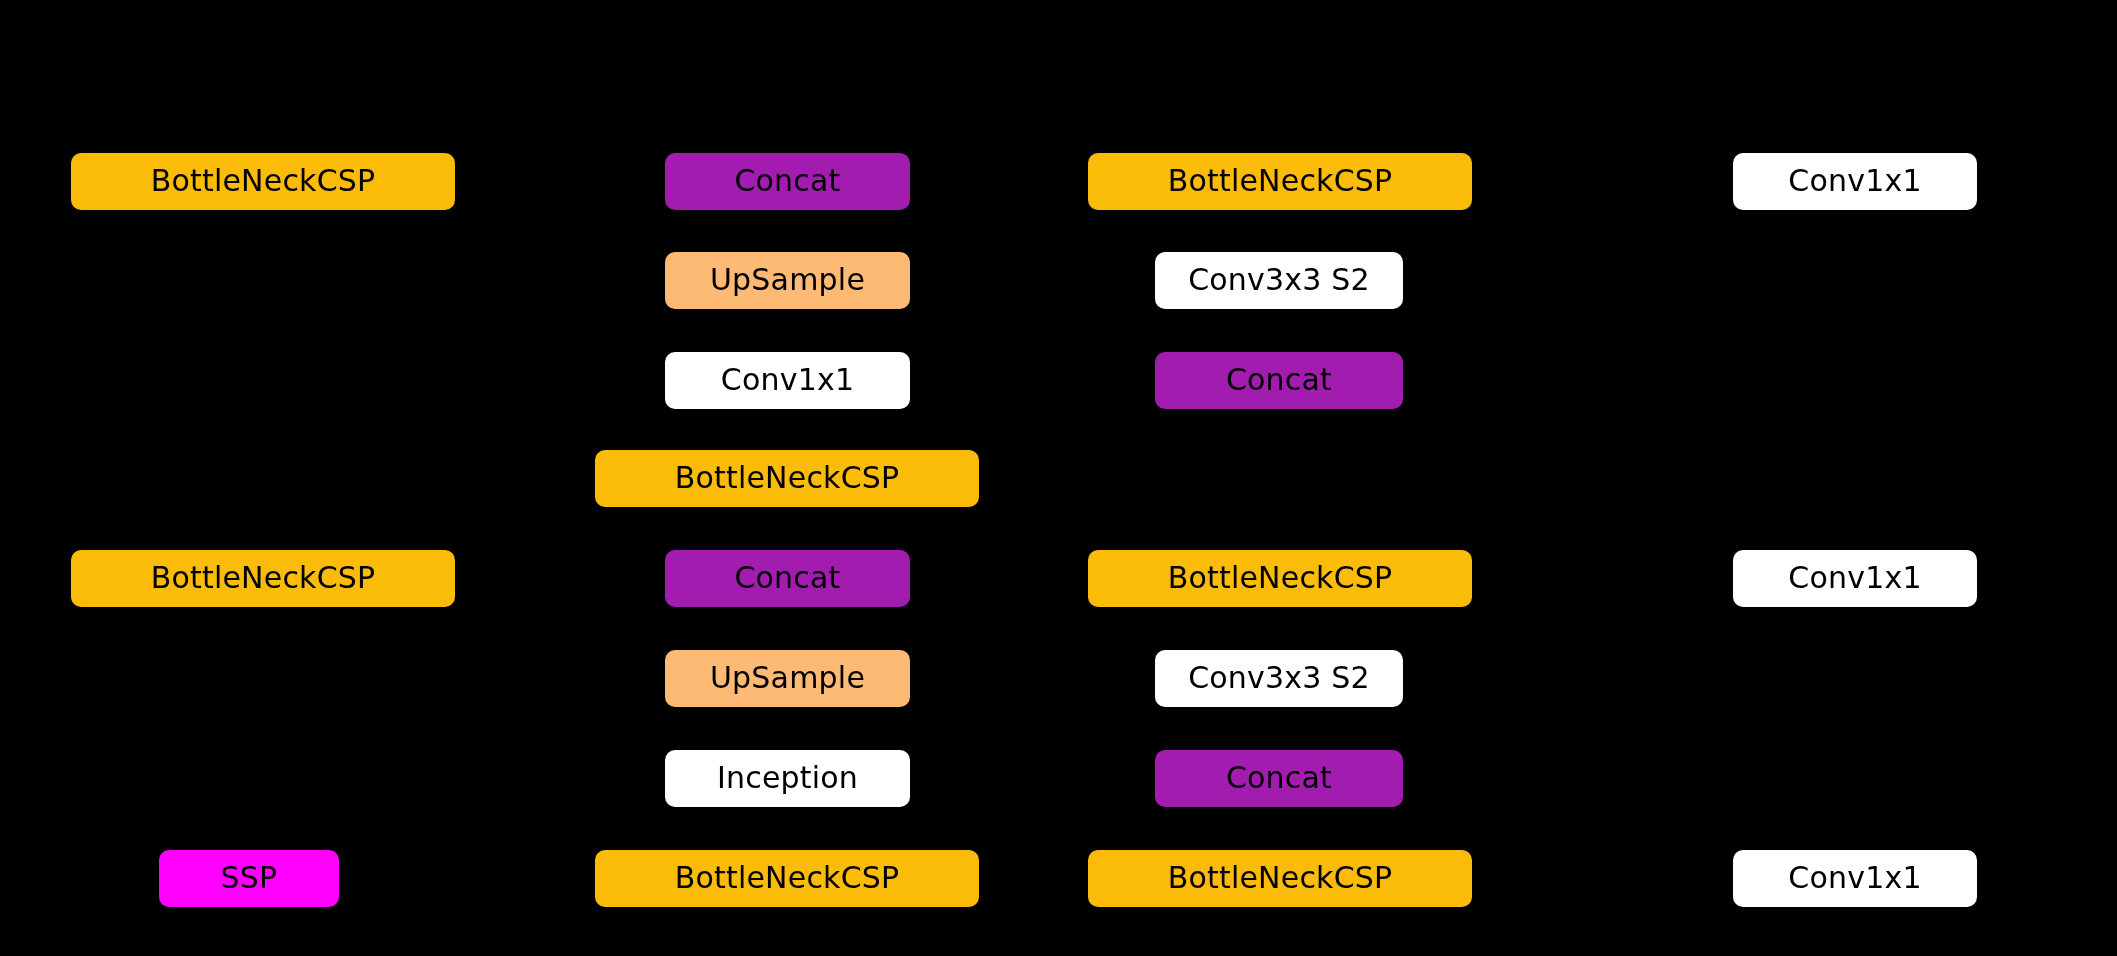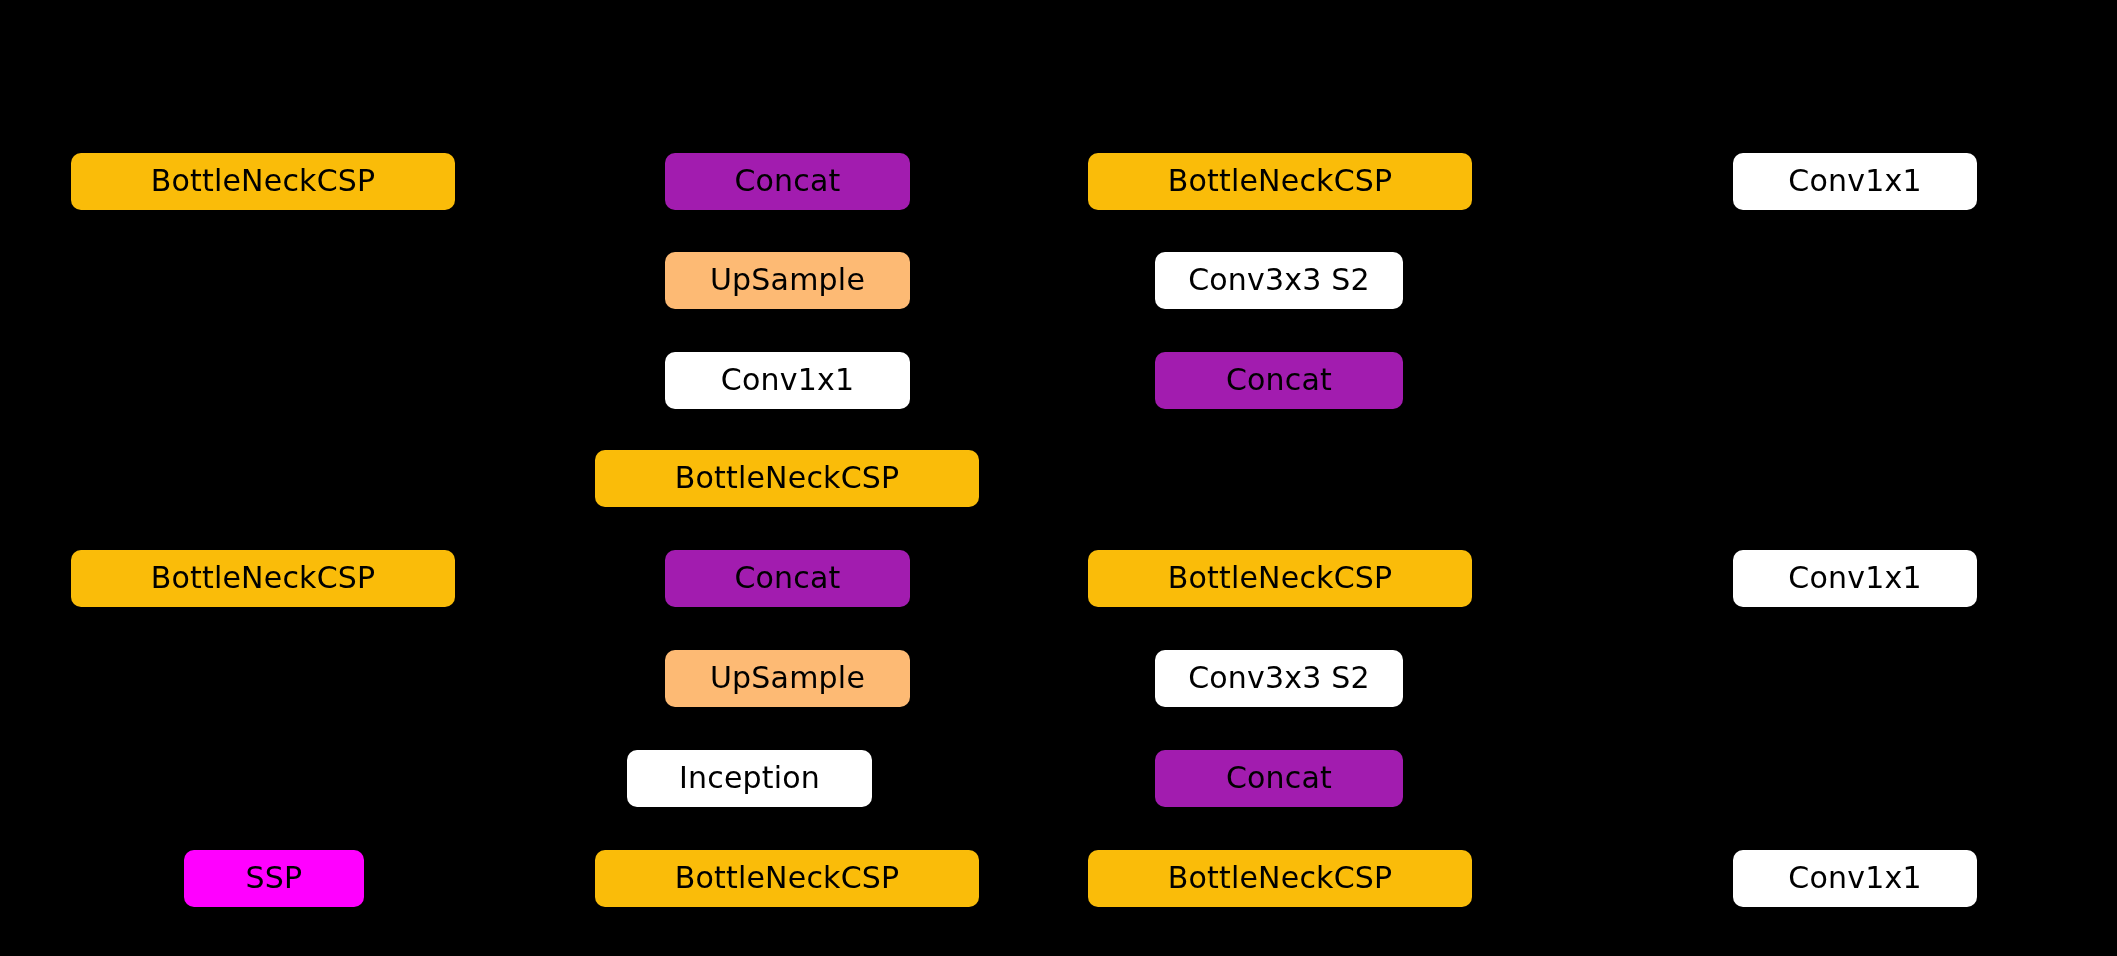--- a/index.html
+++ b/index.html
@@ -43,42 +43,42 @@
 </head>
 <body>
 
 <div id="canvas" style="background: rgb(0, 0, 0);">
     <div class="node c-bottleneckcsp" style="left: 71px; top: 153px; width: 384px; height: 57px; color: rgb(0, 0, 0);">
       <span class="node-label">BottleNeckCSP</span>
     </div>
     <div class="node c-bottleneckcsp" style="left: 71px; top: 550px; width: 384px; height: 57px; color: rgb(0, 0, 0);">
       <span class="node-label">BottleNeckCSP</span>
     </div>
-    <div class="node c-ssp" style="left: 184px; top: 850px; width: 180px; height: 57px; color: rgb(0, 0, 0);">
+    <div class="node c-ssp" style="left: 159px; top: 850px; width: 180px; height: 57px; color: rgb(0, 0, 0);">
       <span class="node-label">SSP</span>
     </div>
     <div class="node c-concat" style="left: 665px; top: 153px; width: 245px; height: 57px; color: rgb(0, 0, 0);">
       <span class="node-label">Concat</span>
     </div>
     <div class="node c-upsample" style="left: 665px; top: 252px; width: 245px; height: 57px; color: rgb(0, 0, 0);">
       <span class="node-label">UpSample</span>
     </div>
     <div class="node c-plain" style="left: 665px; top: 352px; width: 245px; height: 57px; color: rgb(0, 0, 0);">
       <span class="node-label">Conv1x1</span>
     </div>
     <div class="node c-bottleneckcsp" style="left: 595px; top: 450px; width: 384px; height: 57px; color: rgb(0, 0, 0);">
       <span class="node-label">BottleNeckCSP</span>
     </div>
     <div class="node c-concat" style="left: 665px; top: 550px; width: 245px; height: 57px; color: rgb(0, 0, 0);">
       <span class="node-label">Concat</span>
     </div>
     <div class="node c-upsample" style="left: 665px; top: 650px; width: 245px; height: 57px; color: rgb(0, 0, 0);">
       <span class="node-label">UpSample</span>
     </div>
-    <div class="node c-plain" style="left: 627px; top: 750px; width: 245px; height: 57px; color: rgb(0, 0, 0);">
+    <div class="node c-plain" style="left: 665px; top: 750px; width: 245px; height: 57px; color: rgb(0, 0, 0);">
       <span class="node-label">Inception</span>
     </div>
     <div class="node c-bottleneckcsp" style="left: 595px; top: 850px; width: 384px; height: 57px; color: rgb(0, 0, 0);">
       <span class="node-label">BottleNeckCSP</span>
     </div>
     <div class="node c-bottleneckcsp" style="left: 1088px; top: 153px; width: 384px; height: 57px; color: rgb(0, 0, 0);">
       <span class="node-label">BottleNeckCSP</span>
     </div>
     <div class="node c-plain" style="left: 1155px; top: 252px; width: 248px; height: 57px; color: rgb(0, 0, 0);">
       <span class="node-label">Conv3x3 S2</span>

